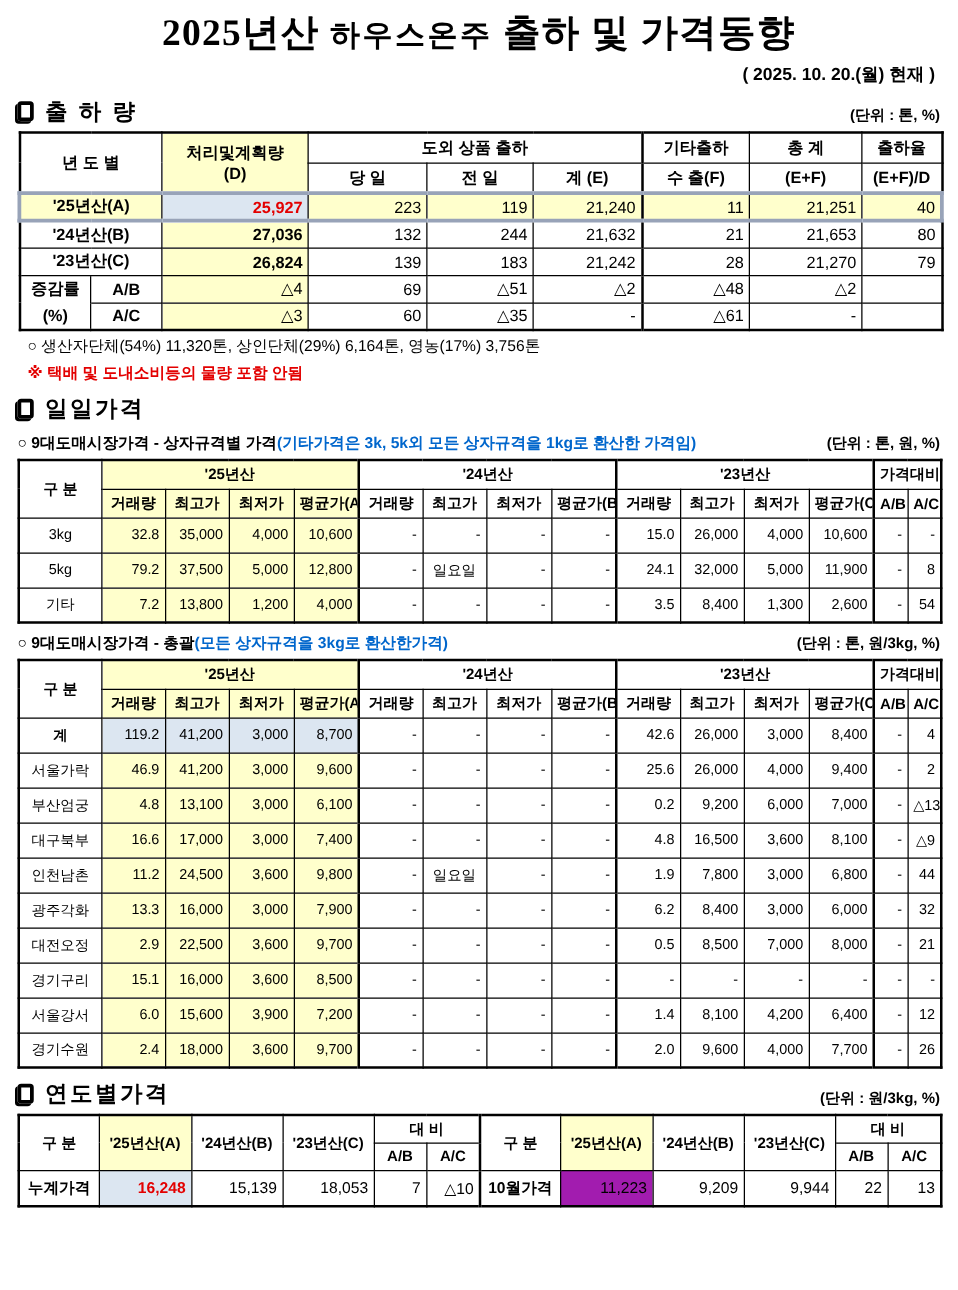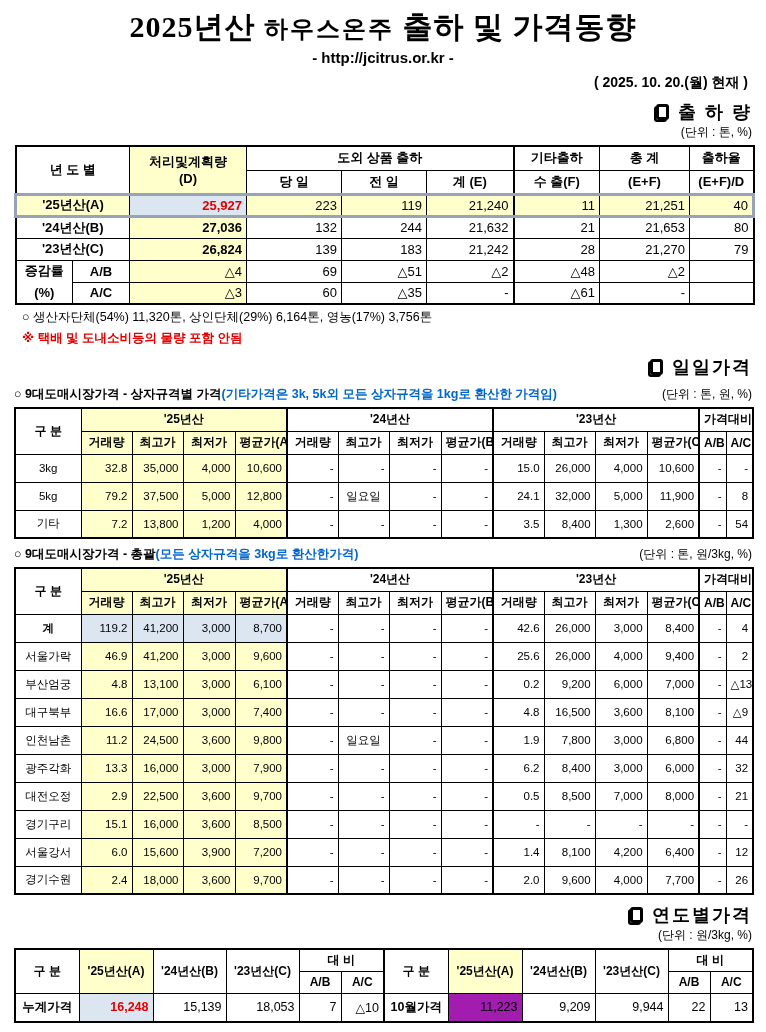--- a/index.html
+++ b/index.html
@@ -18,26 +18,26 @@
     font-weight:bold; font-size:30px; letter-spacing:1px;
   }
   .title-main {
     font-family:"DejaVu Sans","Liberation Sans",sans-serif;
     font-weight:900; font-size:24px; letter-spacing:2px; padding:0 4px;
   }
   .url-line { text-align:center; font-size:15px; margin-top:6px; font-weight:600; }
   .asof-line { text-align:right; font-size:14px; font-weight:bold; margin-top:8px; padding-right:4px; }
 
   
-  .sec { display:flex; align-items:flex-end; margin-top:8px;flex-direction:column; }
+  .sec { display:flex; align-items:flex-end; margin-top:8px; }
   .sec-left { display:flex; align-items:center; gap:9px; }
   .sq-icon { display:inline-block; width:13px; height:16px; border:3px solid #000; border-radius:3px;
              box-shadow:-2px 2px 0 #000; }
   .sec-title { font-size:18px; font-weight:900; letter-spacing:2px; }
-  .unit { margin-left:auto; font-size:12px; font-weight:400; white-space:nowrap; }
+  .unit { margin-left:auto; font-size:12px; font-weight:700; white-space:nowrap; }
 
   .subline { display:flex; align-items:flex-end; margin-top:7px; }
   .sub-black { font-size:12.5px; font-weight:bold; white-space:nowrap; }
   .sub-blue  { font-size:12.5px; font-weight:bold; color:#0066cc; white-space:nowrap; }
 
   
   table { border-collapse:collapse; table-layout:fixed; width:738px; margin-top:4px; }
   th, td { border:1px solid #000; padding:0 4px; overflow:hidden; white-space:nowrap; }
   th { font-weight:bold; text-align:center; background:#fff; }
   table { border:2px solid #000; }
@@ -88,21 +88,20 @@
 </head>
 <body>
 
 <div class="wrap">
 
   <div class="title-line">
     <span class="title-pre">2025년산</span>
     <span class="title-main">하우스온주</span>
     <span class="title-suf">출하 및 가격동향</span>
   </div>
-  <div class="url-line">- http://jcitrus.or.kr -</div>
   <div class="asof-line">( 2025. 10. 20.(월) 현재 )</div>
 
   <div class="sec">
     <div class="sec-left">
       <span class="sq-icon"></span>
       <span class="sec-title">출 하 량</span>
     </div>
     <span class="unit">(단위 : 톤, %)</span>
   </div>
 

